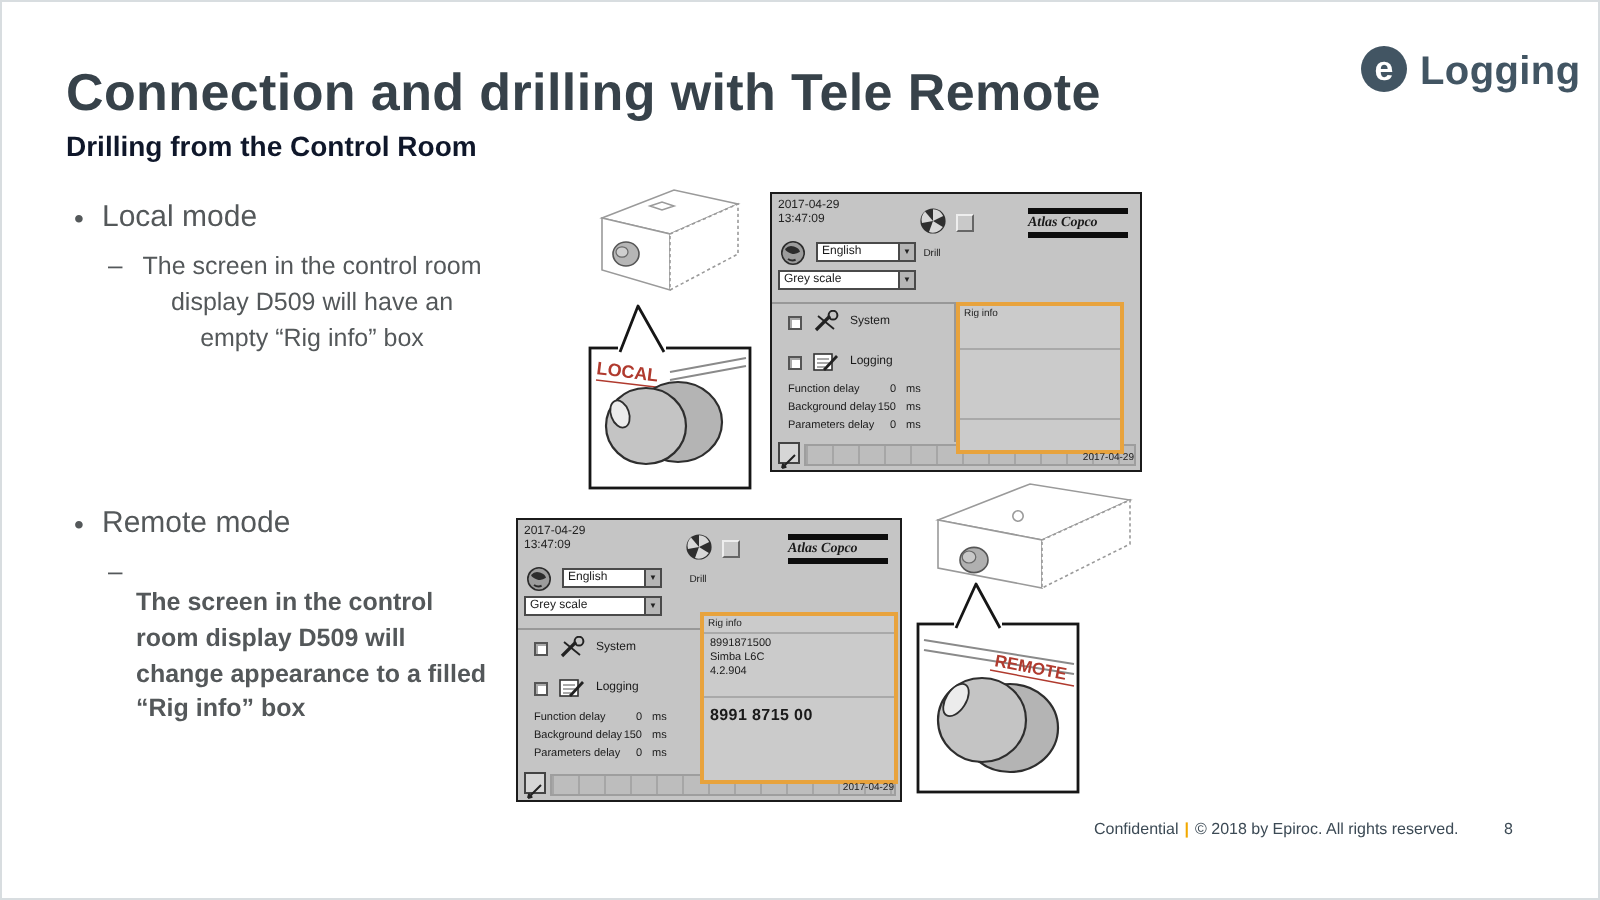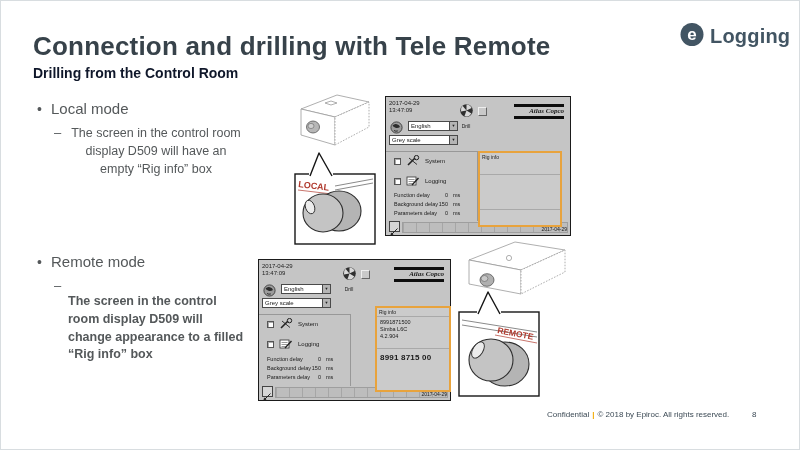--- a/index.html
+++ b/index.html
@@ -23,21 +23,21 @@
   .screen { position:absolute; background:#c5c5c5; border:1px solid #1b1b1b; color:#1a1a1a; }
   .scr-dt { position:absolute; left:3px; top:3px; font-size:6px; line-height:7px; color:#222; }
   .scr-globe { position:absolute; left:4px; top:23px; }
   .dd { position:absolute; height:10px; background:#fff; border:1px solid #4a4a4a; font-size:6px; line-height:8px; padding:0 10px 0 2px; white-space:nowrap; overflow:hidden; }
   .dd .arr { position:absolute; right:0; top:0; width:8px; height:8px; background:#b5b5b5; border-left:1px solid #4a4a4a; font-size:4px; line-height:8px; text-align:center; color:#222; }
   .dd1 { left:22px; top:24px; width:50px; }
   .dd2 { left:3px; top:38px; width:69px; }
   .scr-center { position:absolute; top:6px; width:36px; text-align:center; }
   .scr-center .cap { font-size:5px; margin-top:1px; }
   .mini-btn { position:absolute; top:10px; width:9px; height:9px; background:#c9c9c9; border:1px solid; border-color:#eee #666 #666 #eee; }
-  .atlas { position:absolute; top:7px; right:6px; width:50px; text-align:right; }
+  .atlas { position:absolute; top:7px; right:6px; width:50px; text-align:left; }
   .atlas .bar { height:3px; background:#0d0d0d; }
   .atlas .at { font-family:"Liberation Serif", serif; font-style:italic; font-weight:bold; font-size:7px; line-height:9px; white-space:nowrap; }
   .panel { position:absolute; left:0; top:54px; width:92px; bottom:14px; border-top:1px solid #989898; border-right:1px solid #989898; }
   .chk-row { position:absolute; left:8px; display:flex; align-items:center; gap:5px; }
   .checkbox { width:7px; height:7px; background:#fff; border:1px solid #555; box-shadow:inset 1px 1px 0 #aaa; }
   .chk-label { font-size:6px; }
   .delay-row { position:absolute; left:8px; font-size:5.5px; line-height:6px; white-space:nowrap; }
   .delay-row .dl { display:inline-block; width:44px; }
   .delay-row .dv { display:inline-block; width:10px; text-align:right; }
   .delay-row .du { display:inline-block; margin-left:5px; }
@@ -240,21 +240,21 @@
     </div>
     <div class="delay-row" style="top:96px;">
       <span class="dl">Function delay</span><span class="dv">0</span><span class="du">ms</span>
     </div>
     <div class="delay-row" style="top:105px;">
       <span class="dl">Background delay</span><span class="dv">150</span><span class="du">ms</span>
     </div>
     <div class="delay-row" style="top:114px;">
       <span class="dl">Parameters delay</span><span class="dv">0</span><span class="du">ms</span>
     </div>
-    <div class="riginfo" style="left:116px; top:46px; width:76px; height:86px;">
+    <div class="riginfo" style="left:91px; top:46px; width:99px; height:86px;">
       <div class="rig-h">Rig info</div>
       <div class="rig-sep" style="margin-top:1px;"></div>
       <div class="rig-line">8991871500</div>
       <div class="rig-line">Simba L6C</div>
       <div class="rig-line">4.2.904</div>
       <div class="rig-sep" style="margin-top:8px;"></div>
       <div class="rig-big">8991 8715 00</div>
     </div>
     <div class="statusbar"></div>
     <div class="editicon">

